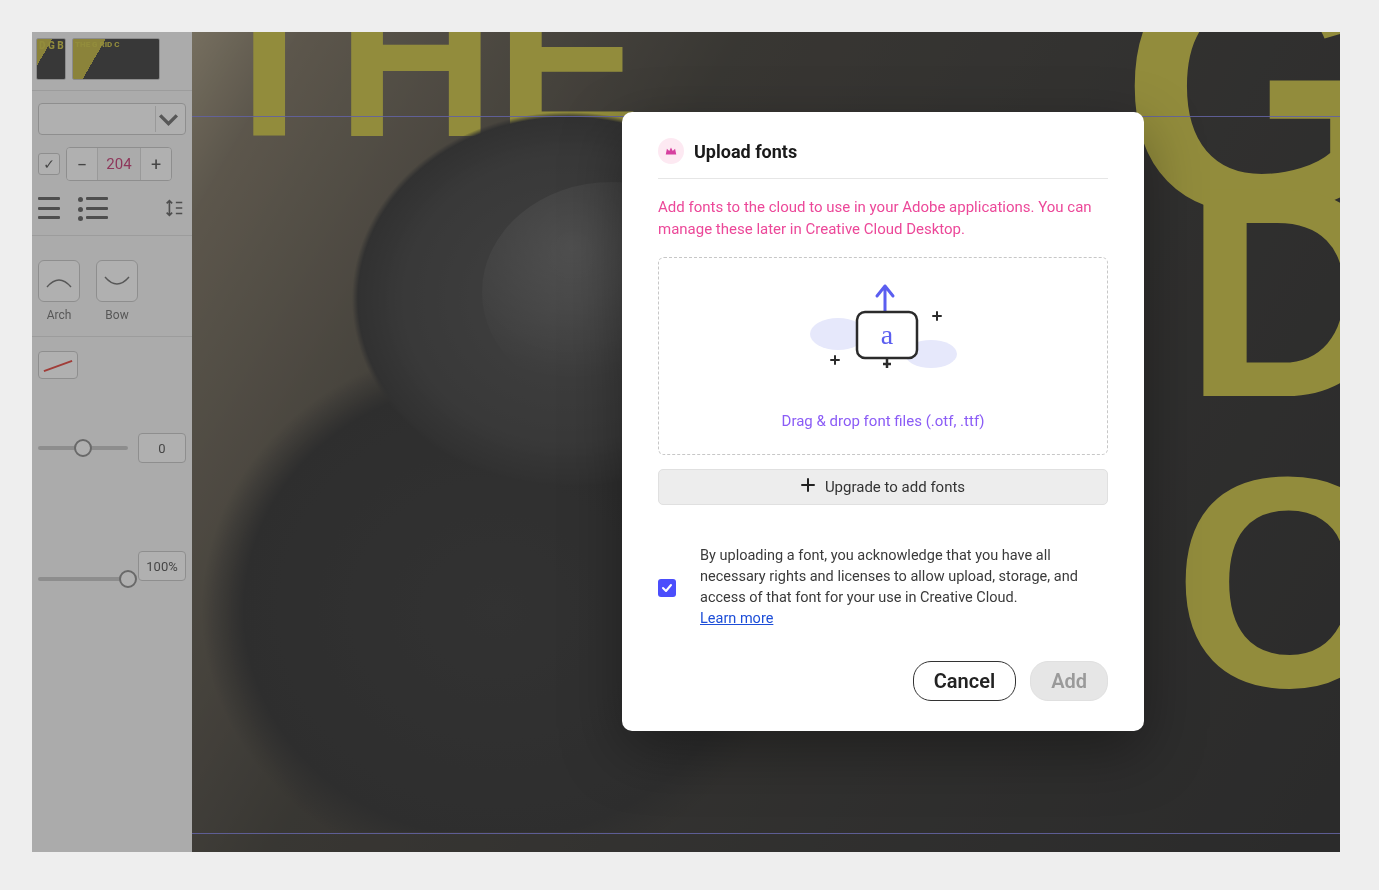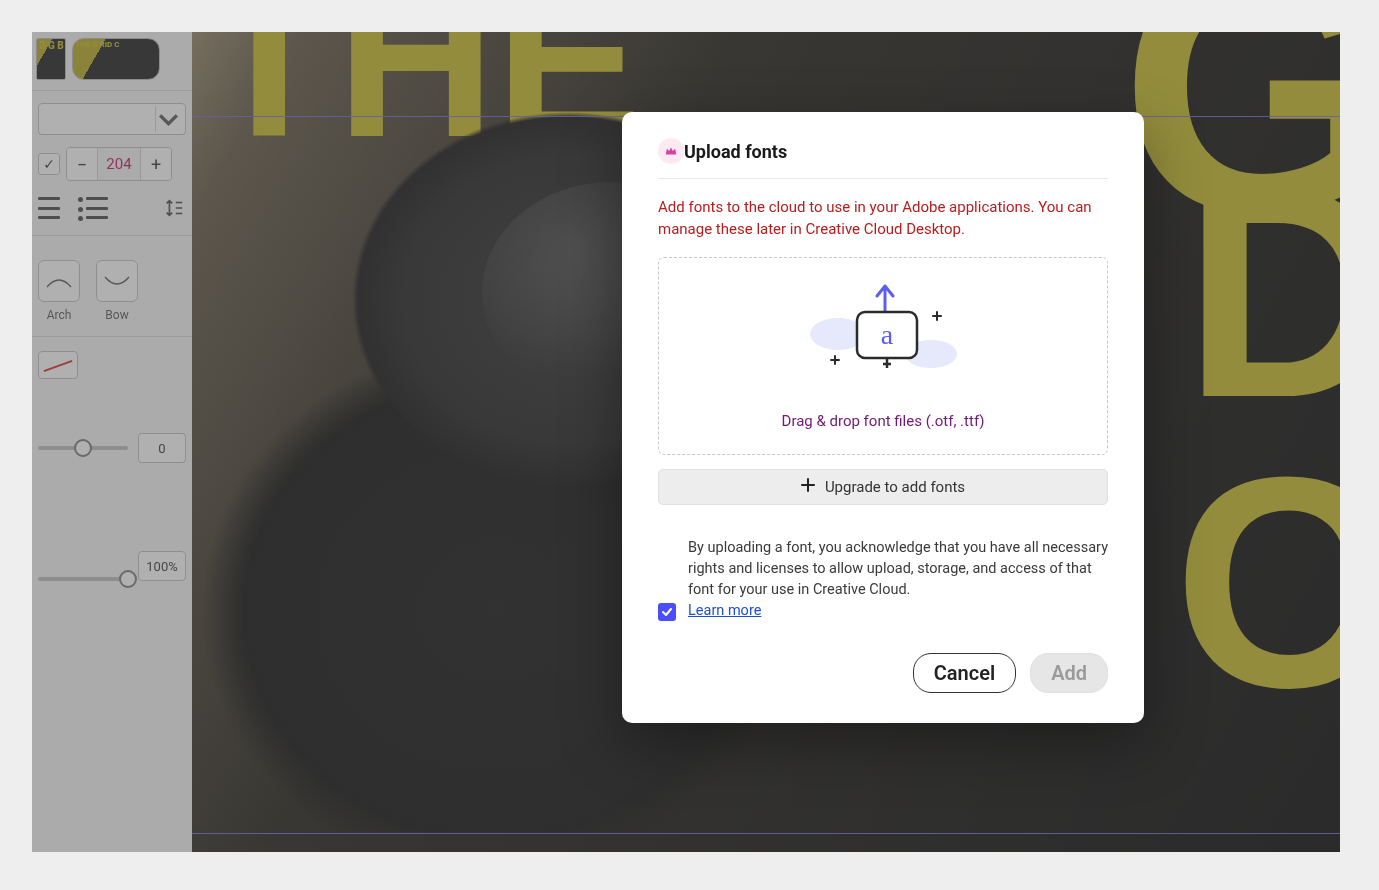--- a/index.html
+++ b/index.html
@@ -57,21 +57,21 @@
     background: rgba(90,90,90,0.48);
     pointer-events: none;
   }
 
   .thumbs { display: flex; gap: 6px; padding: 6px 4px 10px 4px; border-bottom: 1px solid #d9d9d9; }
   .thumb {
     width: 30px; height: 42px; border: 1px solid #bbb; border-radius: 2px;
     background: linear-gradient(120deg,#b9aa1d 0 30%, #1a1a1a 30% 100%);
     position: relative; overflow: hidden;
   }
-  .thumb:nth-child(2){ width: 88px; border-radius: 12px; }
+  .thumb:nth-child(2){ width: 88px; }
   .thumb .tlabel {
     position: absolute; left: 2px; top: 2px;
     font-size: 10px; font-weight: 800; color: #c6bb21; line-height: 1;
   }
   .thumb:nth-child(3){ display:none; }
 
   .sp-row { display:flex; align-items:center; gap:6px; margin:12px 6px; }
   .sp-select {
     flex:1; height:32px; border:1px solid #bfbfbf; border-radius:4px; background:#fff;
     display:flex; align-items:center; justify-content:flex-end; padding:0 4px;
@@ -112,44 +112,44 @@
   
   .modal {
     position:absolute;
     left: 590px; top: 80px;
     width: 522px;
     background:#fff;
     border-radius:10px;
     box-shadow: 0 20px 60px rgba(0,0,0,.35);
     padding: 26px 36px 30px 36px;
   }
-  .modal-header{ display:flex; align-items:center; gap:0; padding-bottom:14px; border-bottom:1px solid #e6e6e6;}
+  .modal-header{ display:flex; align-items:center; gap:10px; padding-bottom:14px; border-bottom:1px solid #e6e6e6;}
   .crown-badge{
     width:26px; height:26px; border-radius:50%;
     background:#fde9f2; display:flex; align-items:center; justify-content:center;
   }
   .modal-title{ font-size:18px; font-weight:700; color:#1a1a1a;}
-  .modal-desc{ font-size:15px; color:#b91c1c; line-height:1.45; margin:18px 0 16px 0;}
+  .modal-desc{ font-size:15px; color:#ec4899; line-height:1.45; margin:18px 0 16px 0;}
 
   .dropzone{
     border:1.5px dashed #c7c7c7; border-radius:6px;
     padding: 24px 10px 24px 10px;
     display:flex; flex-direction:column; align-items:center; gap:20px;
   }
   .dz-illus{ width:160px; height:110px; position:relative;}
-  .dz-text{ font-size:15px; color:#701a75;}
+  .dz-text{ font-size:15px; color:#8b5cf6;}
 
   .upgrade-btn{
     margin-top:14px; width:100%; height:36px;
     background:#ededed; border:1px solid #e0e0e0; border-radius:5px;
     display:flex; align-items:center; justify-content:center; gap:10px;
     font-size:15px; color:#333;
   }
 
-  .ack-row{ display:flex; gap:12px; margin-top:32px; align-items:flex-end;}
+  .ack-row{ display:flex; gap:24px; margin-top:40px; align-items:center;}
   .ack-check{
     width:18px; height:18px; border-radius:3px; background:#4b4efc; flex:0 0 18px;
     display:flex; align-items:center; justify-content:center; margin-top:2px;
   }
   .ack-text{ font-size:14.5px; color:#3a3a3a; line-height:1.45;}
   .learn-more{ text-decoration:underline; color:#1d4ed8; cursor:pointer;}
 
   .modal-actions{ display:flex; justify-content:flex-end; gap:14px; margin-top:32px;}
   .btn{
     height:40px; padding:0 20px; border-radius:18px; font-size:20px; font-weight:600;

